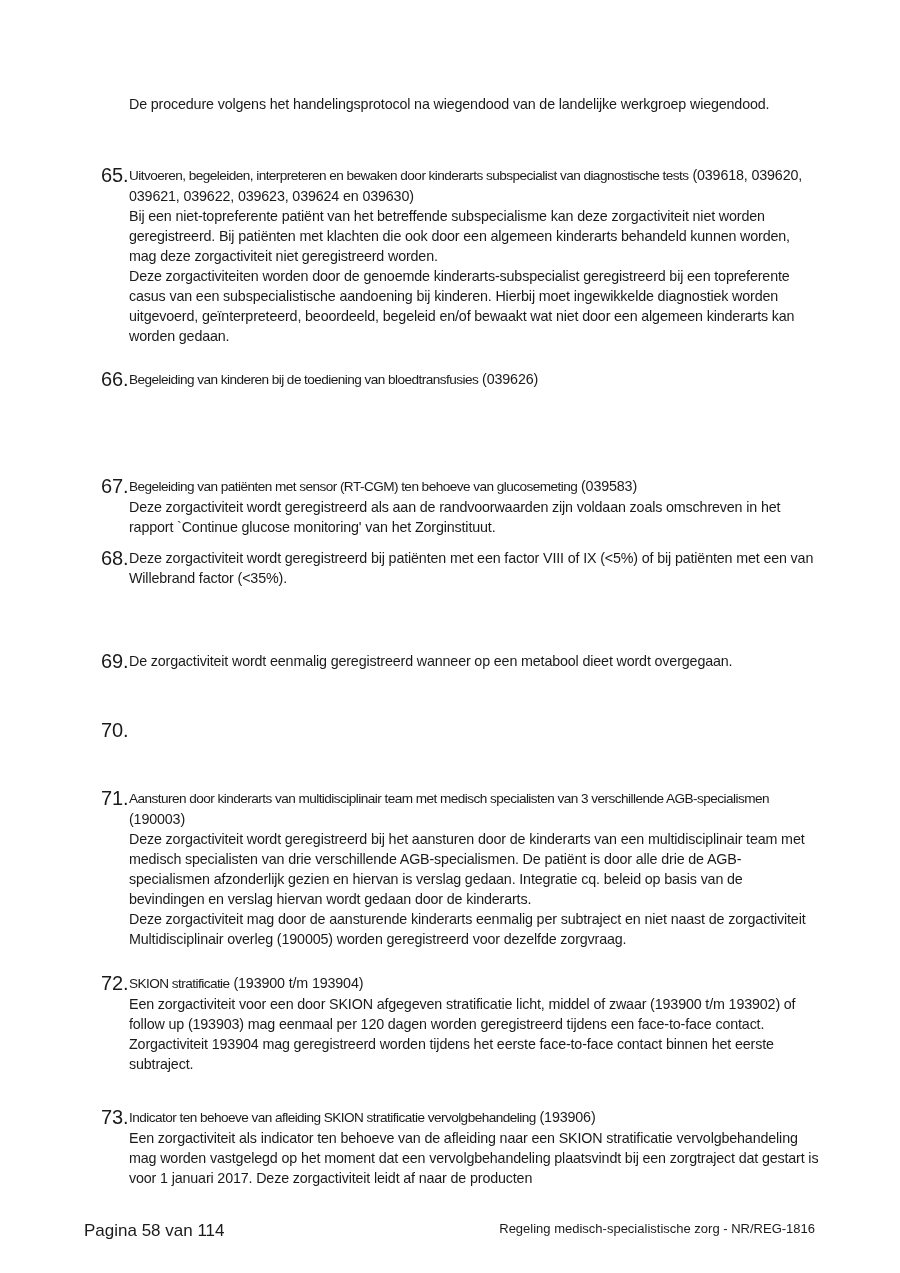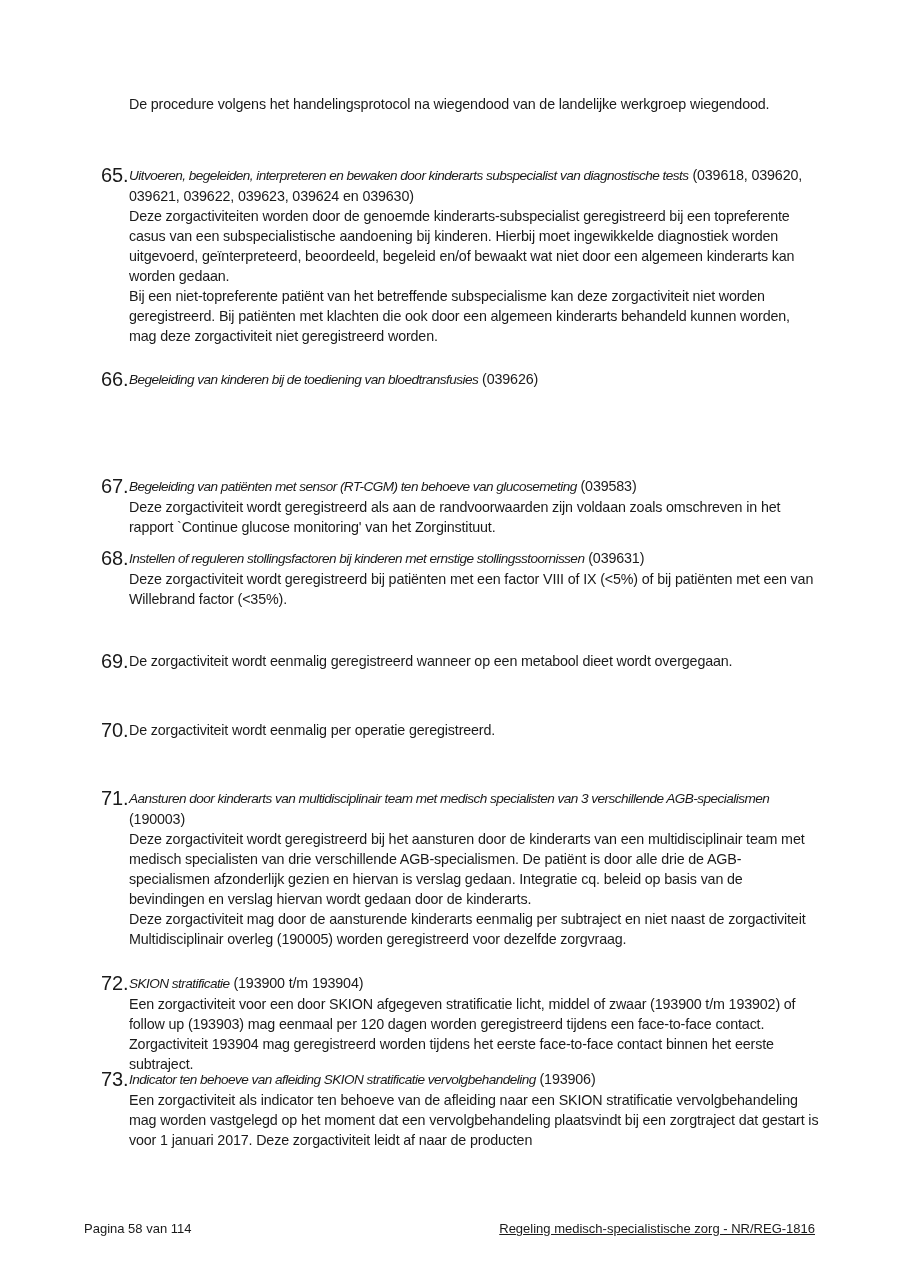--- a/index.html
+++ b/index.html
@@ -9,38 +9,38 @@
   }
   .page { position: absolute; left: 0; top: 0; width: 900px; height: 1273px; margin-top: 8px; }
   .intro {
     position: absolute; left: 129px; top: 86px; width: 690px;
     font-size: 14.3px; line-height: 20px; letter-spacing: -0.15px;
   }
   .item { position: absolute; left: 101px; width: 720px; font-size: 14.3px; line-height: 20px; letter-spacing: -0.15px; }
   .item .num { position: absolute; left: 0; top: 0; width: 28px; font-size: 20px; }
   .item .body { margin-left: 28px; }
   .item .title-line { display: block; }
-  .item .title { font-style: italic; letter-spacing: -0.55px; font-size: 13.6px; }
+  .item .title { letter-spacing: -0.55px; font-size: 13.6px; }
   .item .desc { display: block; }
-  .footer-left { position: absolute; left: 84px; top: 1213px; font-size: 13px; text-align: right; }
-  .footer-right { position: absolute; right: 85px; top: 1213px; font-size: 13px; text-decoration: underline; }
+  .footer-left { position: absolute; left: 84px; top: 1213px; font-size: 17px; text-align: right; }
+  .footer-right { position: absolute; right: 85px; top: 1213px; font-size: 13px; }
 </style>
 </head>
 <body>
 
 <div class="page">
 
   <div class="intro">De procedure volgens het handelingsprotocol na wiegendood van de landelijke werkgroep wiegendood.</div>
 
   <div class="item" style="top:157px;">
     <span class="num">65.</span>
     <div class="body">
       <span class="title-line"><span class="title">Uitvoeren, begeleiden, interpreteren en bewaken door kinderarts subspecialist van diagnostische tests</span><span> (039618, 039620, 039621, 039622, 039623, 039624 en 039630)</span></span>
+      <span class="desc">Bij een niet-topreferente patiënt van het betreffende subspecialisme kan deze zorgactiviteit niet worden geregistreerd. Bij patiënten met klachten die ook door een algemeen kinderarts behandeld kunnen worden, mag deze zorgactiviteit niet geregistreerd worden.</span>
       <span class="desc">Deze zorgactiviteiten worden door de genoemde kinderarts-subspecialist geregistreerd bij een topreferente casus van een subspecialistische aandoening bij kinderen. Hierbij moet ingewikkelde diagnostiek worden uitgevoerd, geïnterpreteerd, beoordeeld, begeleid en/of bewaakt wat niet door een algemeen kinderarts kan worden gedaan.</span>
-      <span class="desc">Bij een niet-topreferente patiënt van het betreffende subspecialisme kan deze zorgactiviteit niet worden geregistreerd. Bij patiënten met klachten die ook door een algemeen kinderarts behandeld kunnen worden, mag deze zorgactiviteit niet geregistreerd worden.</span>
     </div>
   </div>
 
   <div class="item" style="top:361px;">
     <span class="num">66.</span>
     <div class="body">
       <span class="title-line"><span class="title">Begeleiding van kinderen bij de toediening van bloedtransfusies</span><span> (039626)</span></span>
     </div>
   </div>
 
@@ -48,57 +48,55 @@
     <span class="num">67.</span>
     <div class="body">
       <span class="title-line"><span class="title">Begeleiding van patiënten met sensor (RT-CGM) ten behoeve van glucosemeting</span><span> (039583)</span></span>
       <span class="desc">Deze zorgactiviteit wordt geregistreerd als aan de randvoorwaarden zijn voldaan zoals omschreven in het rapport `Continue glucose monitoring' van het Zorginstituut.</span>
     </div>
   </div>
 
   <div class="item" style="top:540px;">
     <span class="num">68.</span>
     <div class="body">
-      <span class="title-line"><span class="title">Instellen of reguleren stollingsfactoren bij kinderen met ernstige stollingsstoornissen</span><span> (039631)</span></span>
       <span class="desc">Deze zorgactiviteit wordt geregistreerd bij patiënten met een factor VIII of IX (&lt;5%) of bij patiënten met een van Willebrand factor (&lt;35%).</span>
     </div>
   </div>
 
   <div class="item" style="top:643px;">
     <span class="num">69.</span>
     <div class="body">
       <span class="desc">De zorgactiviteit wordt eenmalig geregistreerd wanneer op een metabool dieet wordt overgegaan.</span>
     </div>
   </div>
 
   <div class="item" style="top:712px;">
     <span class="num">70.</span>
     <div class="body">
-      <span class="desc">De zorgactiviteit wordt eenmalig per operatie geregistreerd.</span>
     </div>
   </div>
 
   <div class="item" style="top:780px;">
     <span class="num">71.</span>
     <div class="body">
       <span class="title-line"><span class="title">Aansturen door kinderarts van multidisciplinair team met medisch specialisten van 3 verschillende AGB-specialismen</span><span> (190003)</span></span>
       <span class="desc">Deze zorgactiviteit wordt geregistreerd bij het aansturen door de kinderarts van een multidisciplinair team met medisch specialisten van drie verschillende AGB-specialismen. De patiënt is door alle drie de AGB-specialismen afzonderlijk gezien en hiervan is verslag gedaan. Integratie cq. beleid op basis van de bevindingen en verslag hiervan wordt gedaan door de kinderarts.</span>
       <span class="desc">Deze zorgactiviteit mag door de aansturende kinderarts eenmalig per subtraject en niet naast de zorgactiviteit Multidisciplinair overleg (190005) worden geregistreerd voor dezelfde zorgvraag.</span>
     </div>
   </div>
 
   <div class="item" style="top:965px;">
     <span class="num">72.</span>
     <div class="body">
       <span class="title-line"><span class="title">SKION stratificatie</span><span> (193900 t/m 193904)</span></span>
       <span class="desc">Een zorgactiviteit voor een door SKION afgegeven stratificatie licht, middel of zwaar (193900 t/m 193902) of follow up (193903) mag eenmaal per 120 dagen worden geregistreerd tijdens een face-to-face contact. Zorgactiviteit 193904 mag geregistreerd worden tijdens het eerste face-to-face contact binnen het eerste subtraject.</span>
     </div>
   </div>
 
-  <div class="item" style="top:1061px;">
+  <div class="item" style="top:1099px;">
     <span class="num">73.</span>
     <div class="body">
       <span class="title-line"><span class="title">Indicator ten behoeve van afleiding SKION stratificatie vervolgbehandeling</span><span> (193906)</span></span>
       <span class="desc">Een zorgactiviteit als indicator ten behoeve van de afleiding naar een SKION stratificatie vervolgbehandeling mag worden vastgelegd op het moment dat een vervolgbehandeling plaatsvindt bij een zorgtraject dat gestart is voor 1 januari 2017. Deze zorgactiviteit leidt af naar de producten</span>
     </div>
   </div>
 
   <div class="footer-left">Pagina 58 van 114</div>
   <div class="footer-right">Regeling medisch-specialistische zorg - NR/REG-1816</div>
 

